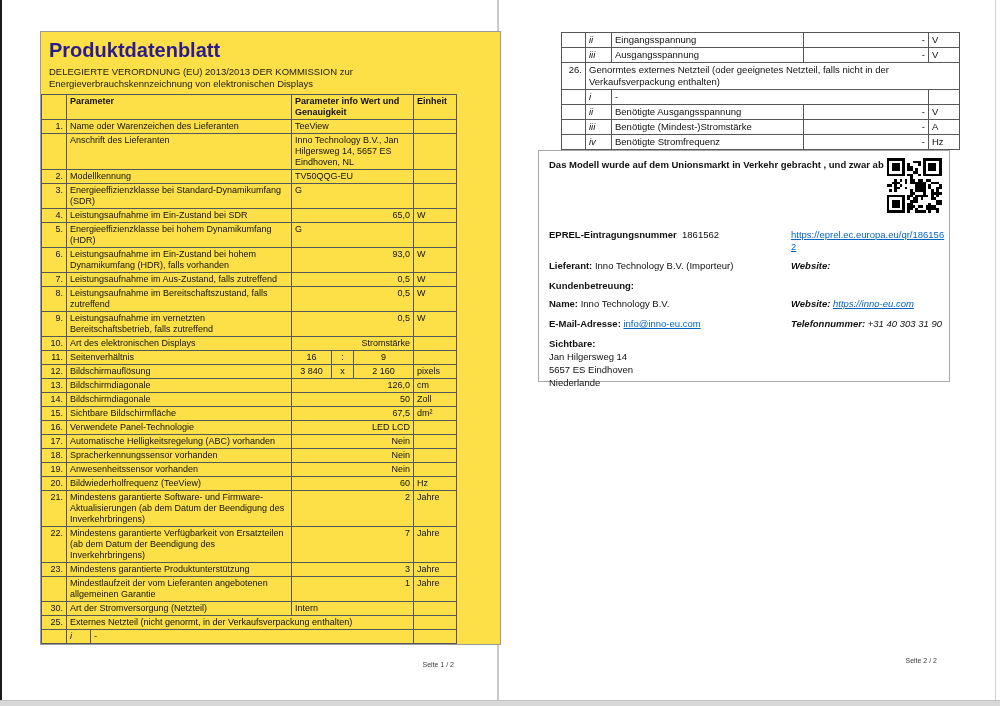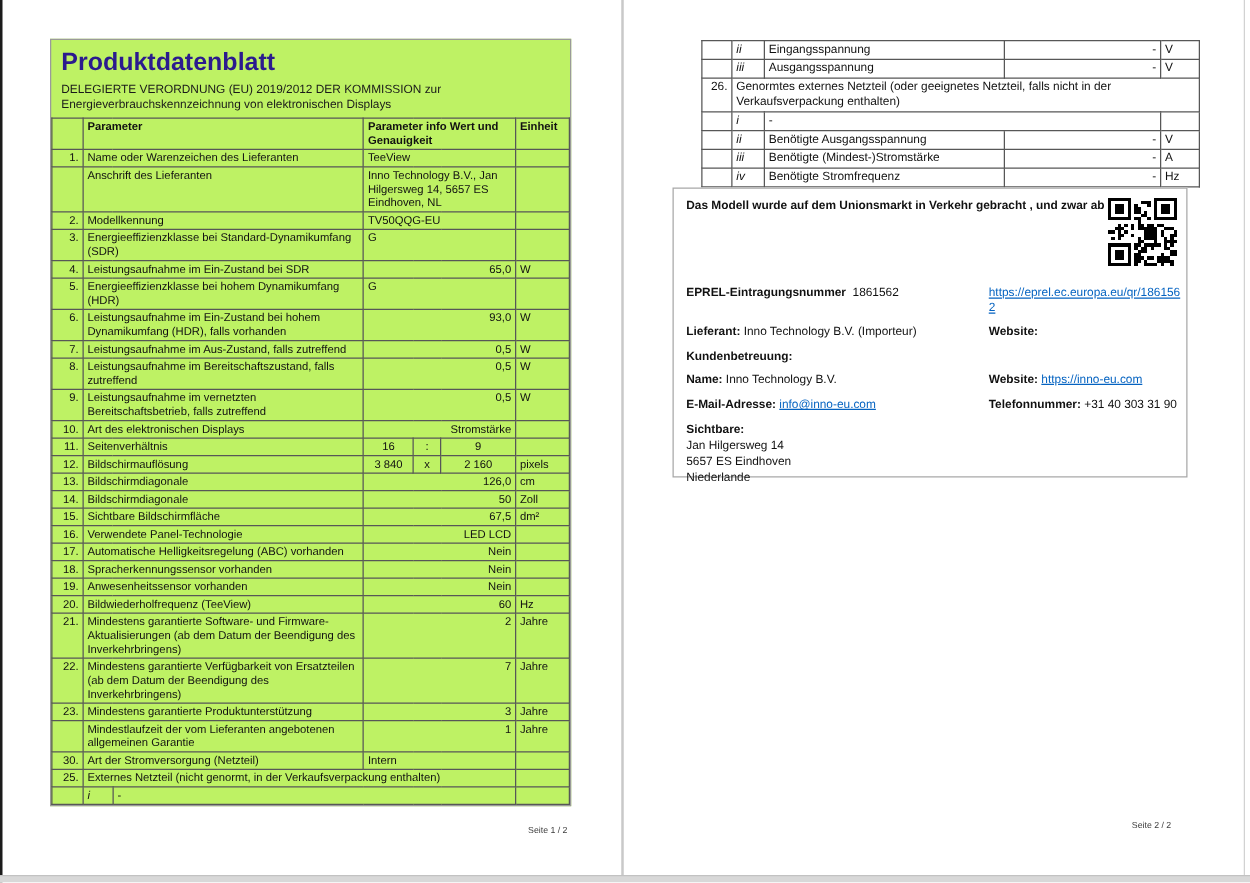--- a/index.html
+++ b/index.html
@@ -6,21 +6,21 @@
   html,body { width:1000px; height:706px; background:#ffffff; overflow:hidden;
               font-family:"Liberation Sans", sans-serif; color:#111; }
   body { position:relative; }
 
   .edge-left   { position:absolute; left:0; top:0; width:2px; height:706px; background:#1b1b1b; }
   .strip-bottom{ position:absolute; left:0; bottom:0; width:1000px; height:6px; background:#d8d8d8; border-top:1px solid #c2c2c2; }
   .page-divider{ position:absolute; left:497px; top:0; width:2px; height:700px; background:#c9c9c9; }
   .edge-right  { position:absolute; left:995px; top:0; width:1px; height:700px; background:#d2d2d2; }
 
   
-  .page1-box { position:absolute; left:40px; top:31px; width:417px; border:1px solid #9a9a9a; background:#bef264; }
+  .page1-box { position:absolute; left:40px; top:31px; width:461px; border:1px solid #9a9a9a; background:#fde047; }
   .doc-title { font-size:20px; font-weight:bold; color:#2b1b8e; margin:6px 0 0 8px; line-height:24px; }
   .doc-subtitle { font-size:9.5px; line-height:12px; margin:4px 8px 0 8px; color:#1a1a1a; }
 
   table.sheet { border-collapse:collapse; table-layout:fixed; margin-top:4px; }
   table.sheet td { border:1px solid #575757; vertical-align:top; padding:1px 3px; }
   table.t1 td { font-size:9px;   line-height:11px; }
   table.t2 td { font-size:9.5px; line-height:12px; }
   td.b { font-weight:bold; }
   td.num  { text-align:right; padding-right:4px; }
   td.idx  { font-style:italic; padding-left:6px; }
@@ -32,41 +32,41 @@
   .footer { position:absolute; font-size:7px; color:#3c3c3c; text-align:right; }
   .footer1 { left:40px; top:661px; width:414px; }
   .footer2 { left:538px; top:657px; width:399px; }
 
   
   .page2-table-wrap { position:absolute; left:538px; top:28px;padding-left:23px; }
 
   .info-box { position:absolute; left:538px; top:150px; width:412px; height:232px;
               border:1px solid #a8a8a8; background:#fff; font-size:9.5px; }
   .info-box .row { position:absolute; left:10px; white-space:nowrap; }
-  .info-box .rcol { left:252px; }
+  .info-box .rcol { left:252px;font-style:italic; }
   .lbl { font-weight:bold; }
   .intro { top:8px; width:336px; overflow:hidden; font-weight:bold; }
   a.lnk { color:#0563c1; text-decoration:underline; }
   .eprel-link { position:absolute; left:252px; top:78px; width:154px; word-break:break-all;
                 white-space:normal; line-height:12px; }
   .qr-wrap { position:absolute; right:6px; top:7px; width:58px; height:55px; }
   .addr-lines { line-height:13px; }
 </style>
 </head>
 <body>
 
 <div class="edge-left"></div>
 <div class="strip-bottom"></div>
 <div class="page-divider"></div>
 <div class="edge-right"></div>
 
 <div class="page1-box">
   <div class="doc-title">Produktdatenblatt</div>
   <div class="doc-subtitle">
-    <div>DELEGIERTE VERORDNUNG (EU) 2019/2012 DER KOMMISSION zur</div>
+    <div>DELEGIERTE VERORDNUNG (EU) 2013/2013 DER KOMMISSION zur</div>
     <div>Energieverbrauchskennzeichnung von elektronischen Displays</div>
   </div>
   <table class="sheet t1" id="table1">
     <colgroup>
       <col style="width:25px">
         <col style="width:24px">
         <col style="width:201px">
       <col style="width:40px">
         <col style="width:22px">
         <col style="width:60px">

